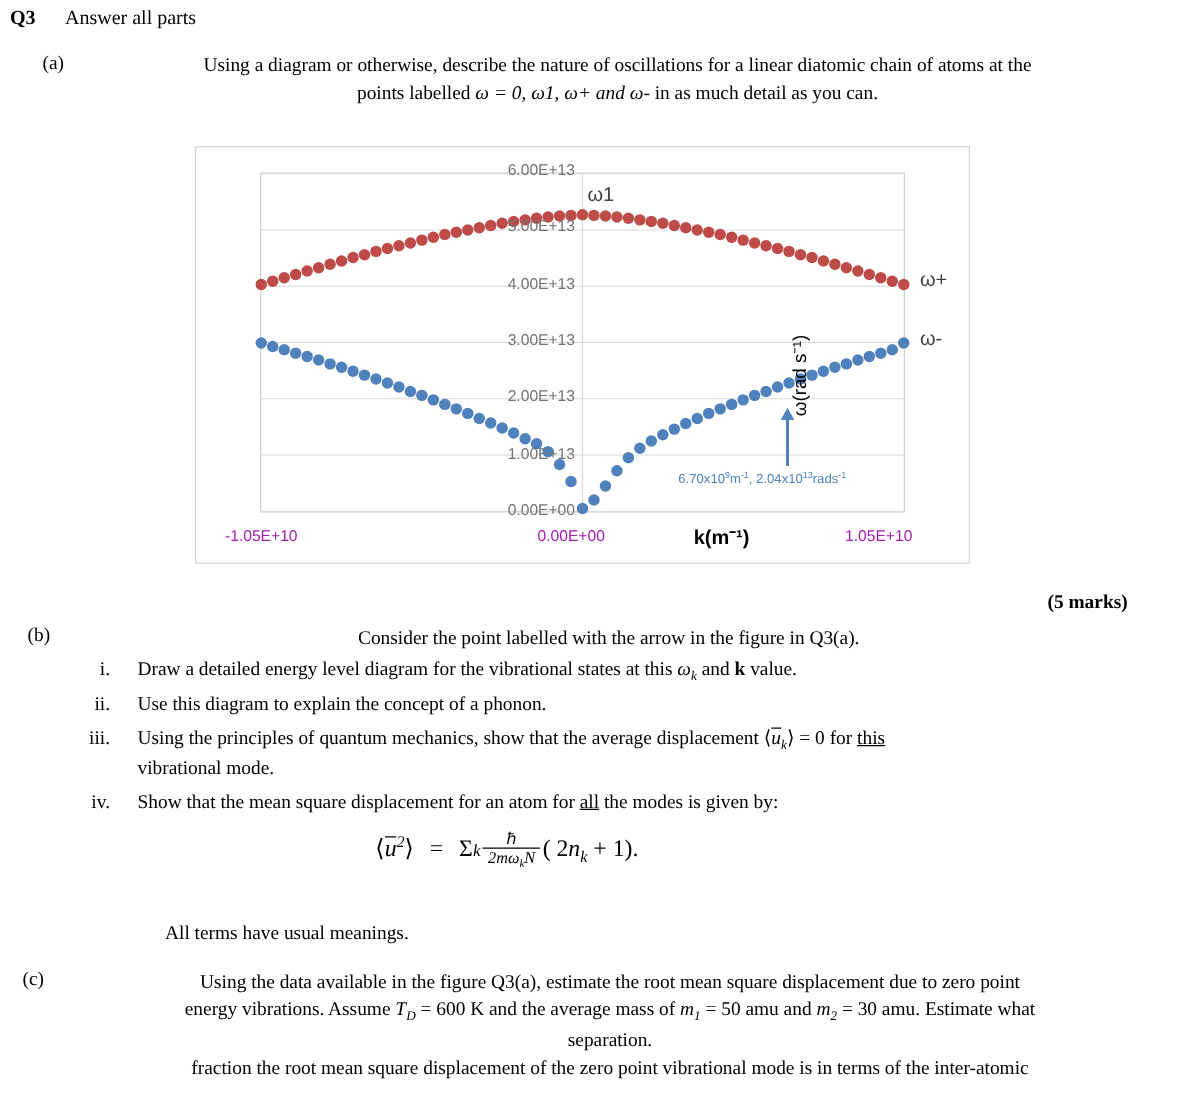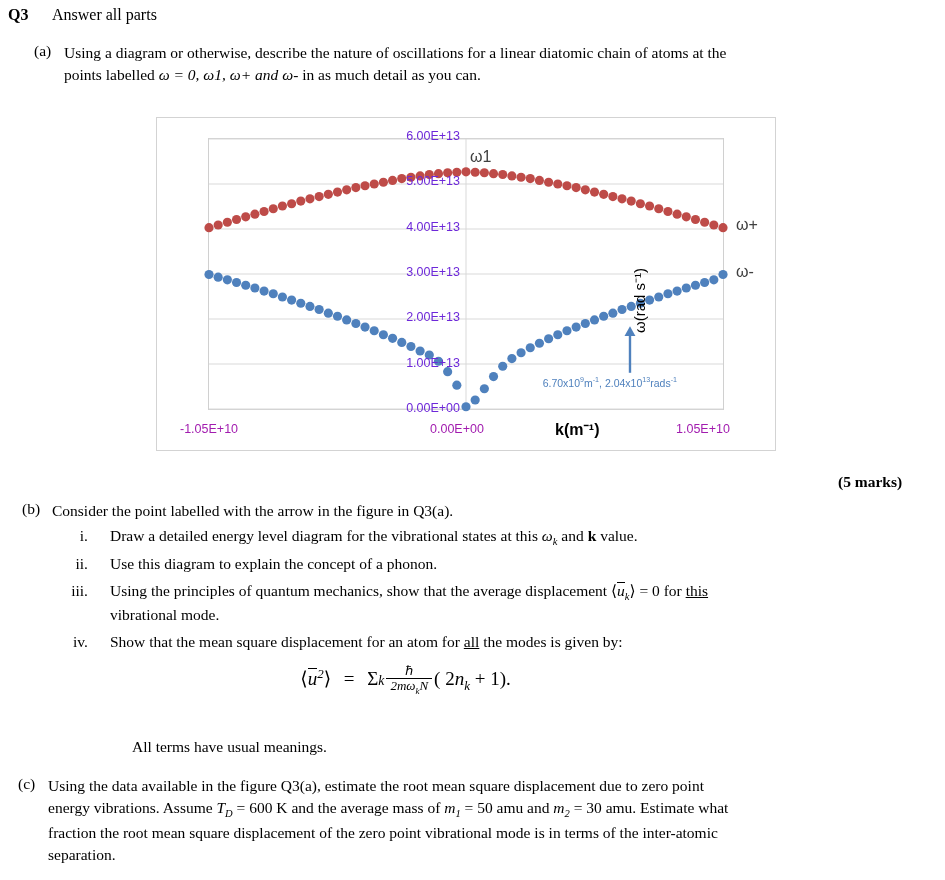--- a/index.html
+++ b/index.html
@@ -39,20 +39,21 @@
     align-items: flex-start;
   }
   .part-mark {
     width: 30px;
     flex: 0 0 30px;
     text-align: left;
   }
   .part-body {
     flex: 1 1 auto;
     line-height: 1.45;
+    text-align: center;
   }
 
   .roman-list {
     position: absolute;
     left: 62px;
     top: 0;
     width: 860px;
   }
   .roman-row {
     display: flex;
@@ -134,21 +135,21 @@
     height: 272px;
     border: 1px solid #d0d0d0;
     box-sizing: border-box;
     background: #ffffff;
   }
   .ytick {
     position: absolute;
     text-align: right;
     font-family: "Liberation Sans", sans-serif;
     font-size: 12.5px;
-    color: #6d28d9;
+    color: #737373;
     white-space: nowrap;
   }
   .xtick {
     position: absolute;
     font-family: "Liberation Sans", sans-serif;
     font-size: 12.5px;
     color: #a21caf;
     white-space: nowrap;
   }
   #y-axis-title {
@@ -410,16 +411,16 @@
     </span><span>( 2<span class="it">n</span><span class="it"><sub>k</sub></span> + 1).</span>
 </div>
 
 <div style="position:absolute; left:132px; top:738px;">All terms have usual meanings.</div>
 
 <div class="part" style="left:18px; top:775px; width:910px;">
   <div class="part-mark">(c)</div>
   <div class="part-body">
     <div>Using the data available in the figure Q3(a), estimate the root mean square displacement due to zero point</div>
     <div>energy vibrations. Assume <span class="it">T<sub>D</sub></span> = 600 K and the average mass of <span class="it">m<sub>1</sub></span> = 50 amu and <span class="it">m<sub>2</sub></span> = 30 amu. Estimate what</div>
+    <div>separation.</div>
     <div>fraction the root mean square displacement of the zero point vibrational mode is in terms of the inter-atomic</div>
-    <div>separation.</div>
   </div>
 </div>
 
 </body></html>

